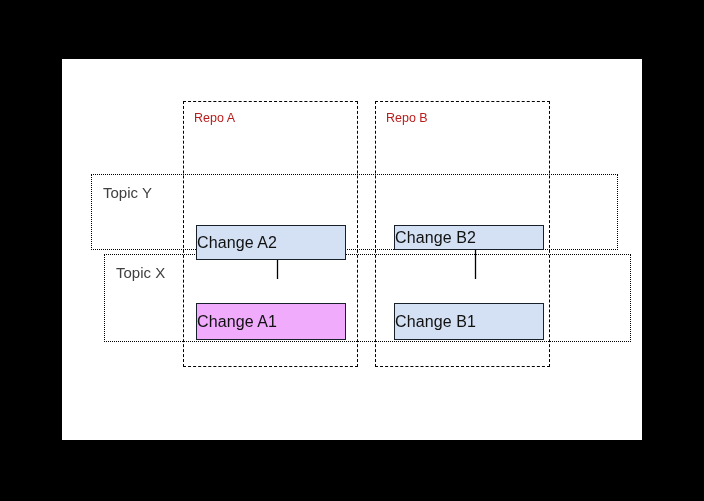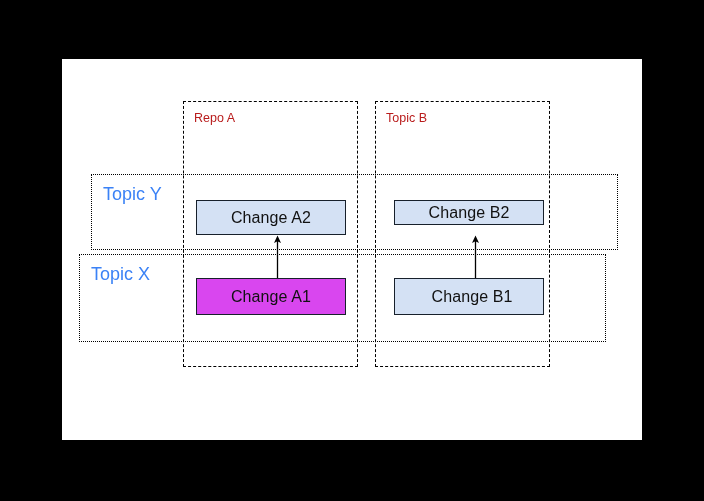--- a/index.html
+++ b/index.html
@@ -49,35 +49,35 @@
     position: absolute;
     box-sizing: border-box;
     border: 1.5px dotted #000000;
     background: transparent;
     z-index: 2;
   }
   .topic-label {
     position: absolute;
     left: 11px;
     top: 9px;
-    font-size: 18px;
-    color: #3b82f6;
+    font-size: 15px;
+    color: #404040;
     line-height: 1.2;
     white-space: nowrap;
   }
   
   .change-node {
     position: absolute;
     box-sizing: border-box;
     border: 1.4px solid #17202b;
     background: #d4e1f4;
     display: flex;
     align-items: center;
-    justify-content: center;
     z-index: 6;
+    margin-top: 25px;
   }
   .change-node span {
     font-size: 16px;
     color: #111111;
     letter-spacing: 0.1px;
     white-space: nowrap;
   }
   
   .arrow {
     position: absolute;
@@ -90,30 +90,30 @@
 </head>
 <body>
 
 <div id="stage" style="background: rgb(0, 0, 0);">
   <div id="canvas" style="background: rgb(255, 255, 255);">
 
     <div class="topic-box" style="left: 29px; top: 115px; width: 527px; height: 76px; border-style: dotted; border-color: rgb(0, 0, 0);">
       <div class="topic-label">Topic Y</div>
     </div>
 
-    <div class="topic-box" style="left: 17px; top: 195px; width: 527px; height: 88px; border-style: dotted; border-color: rgb(0, 0, 0);">
+    <div class="topic-box" style="left: 42px; top: 195px; width: 527px; height: 88px; border-style: dotted; border-color: rgb(0, 0, 0);">
       <div class="topic-label">Topic X</div>
     </div>
 
     <div class="repo-box" style="left: 121px; top: 42px; width: 175px; height: 266px; border-style: dashed; border-color: rgb(0, 0, 0);">
       <div class="repo-label">Repo A</div>
     </div>
 
     <div class="repo-box" style="left: 313px; top: 42px; width: 175px; height: 266px; border-style: dashed; border-color: rgb(0, 0, 0);">
-      <div class="repo-label">Topic B</div>
+      <div class="repo-label">Repo B</div>
     </div>
 
     <div class="arrow" style="left: 211px; top: 176px;">
       <svg width="9" height="44" viewBox="0 0 9 44">
         <line x1="4.5" y1="44" x2="4.5" y2="6" stroke="#000000" stroke-width="1.3"></line>
         <path d="M 4.5 0.5 L 8 8 L 4.5 6.2 L 1 8 Z" fill="#000000"></path>
       </svg>
     </div>
 
     <div class="arrow" style="left: 409px; top: 176px;">
@@ -124,22 +124,22 @@
     </div>
 
     <div class="change-node" style="left: 134px; top: 141px; width: 150px; height: 35px; background: rgb(212, 225, 244); border-color: rgb(23, 32, 43);">
       <span>Change A2</span>
     </div>
 
     <div class="change-node" style="left: 332px; top: 141px; width: 150px; height: 25px; background: rgb(212, 225, 244); border-color: rgb(23, 32, 43);">
       <span>Change B2</span>
     </div>
 
-    <div class="change-node" style="left: 134px; top: 219px; width: 150px; height: 37px; background: #d946ef; border-color: rgb(23, 32, 43);">
+    <div class="change-node" style="left: 134px; top: 219px; width: 150px; height: 37px; background: #f0abfc; border-color: rgb(23, 32, 43);">
       <span>Change A1</span>
     </div>
 
-    <div class="change-node" style="left: 332px; top: 219px; width: 150px; height: 37px; background: rgb(212, 225, 244); border-color: rgb(23, 32, 43); padding-left: 6px;">
+    <div class="change-node" style="left: 332px; top: 219px; width: 150px; height: 37px; background: rgb(212, 225, 244); border-color: rgb(23, 32, 43);">
       <span>Change B1</span>
     </div>
 
   </div>
 </div>
 
 </body></html>

